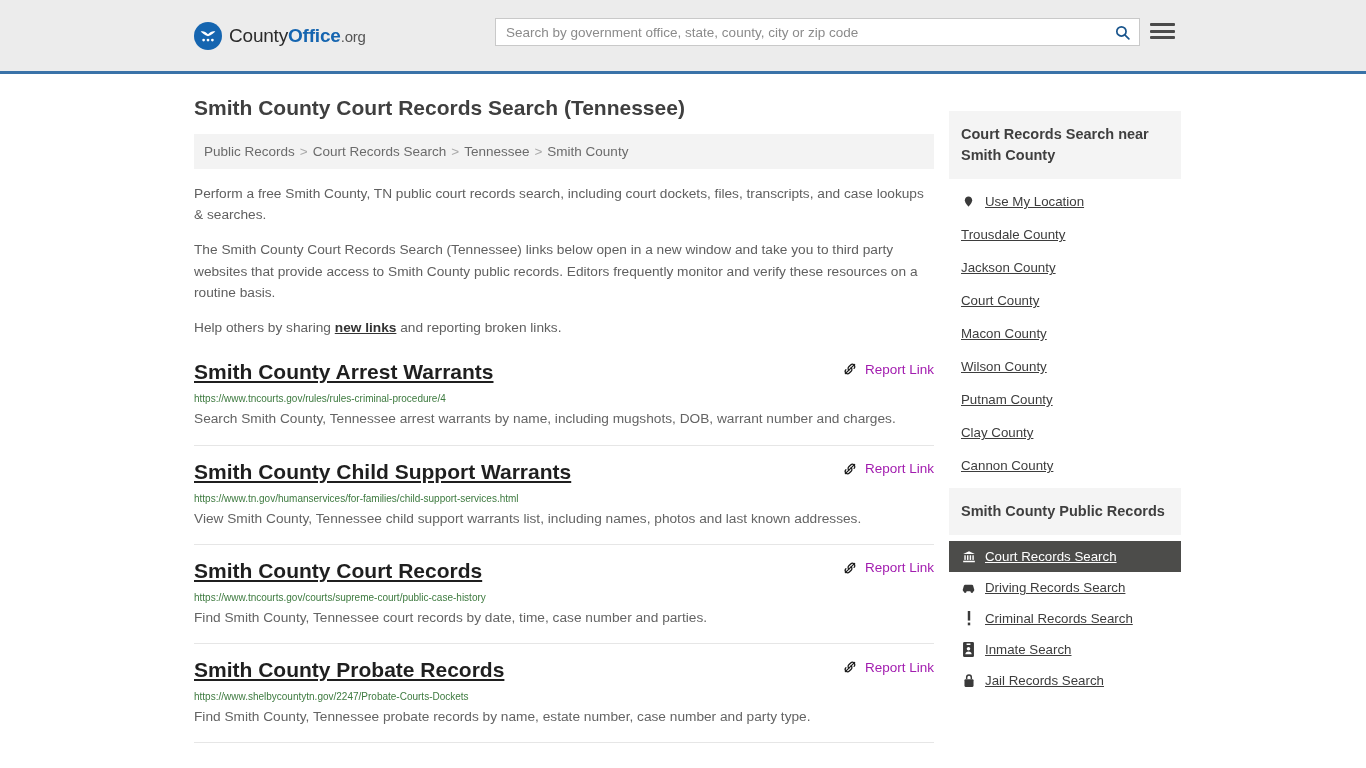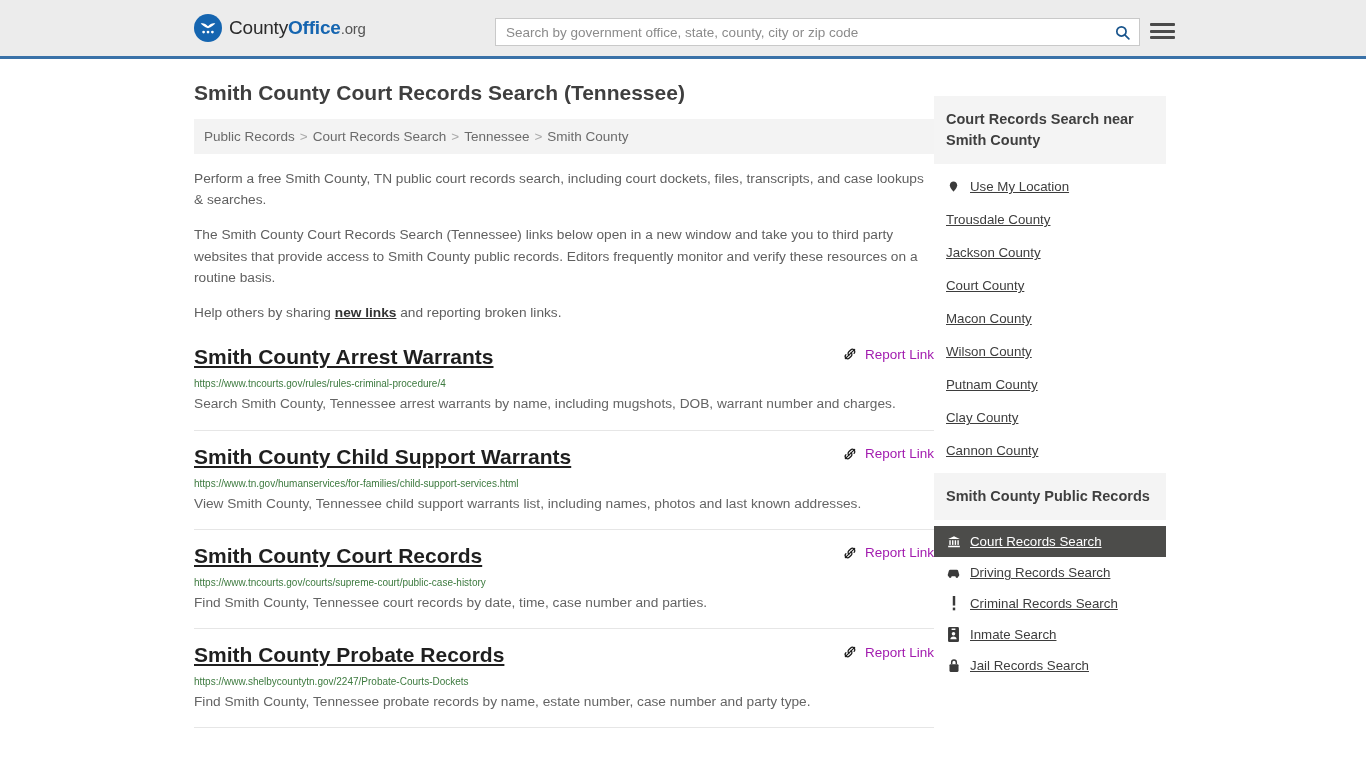--- a/index.html
+++ b/index.html
@@ -6,21 +6,21 @@
   html, body {
     margin: 0; padding: 0;
     width: 1366px; height: 768px;
     overflow: hidden;
     background: #ffffff;
     font-family: "Liberation Sans", sans-serif;
   }
 
   
   .site-header {
-    height: 59px;
+    height: 74px;
     background: #ececec;
     border-bottom: 3px solid #3a72a8;
     display: flex;
     align-items: center;
     position: relative;
   }
   .logo-wrap {
     display: flex;
     align-items: center;
     margin-left: 194px;
@@ -88,20 +88,21 @@
     display: block;
     height: 3px;
     background: #4a4a4a;
     border-radius: 1px;
   }
 
   
   .page {
     display: flex;
     padding: 0 190px 0 194px;
+    gap: 15px;
   }
   .main-col { width: 740px; flex-shrink: 0; }
   .side-col { width: 232px; flex-shrink: 0; margin-top: 37px; }
 
   h1.page-title {
     font-size: 21px;
     color: #3f3f3f;
     margin: 22px 0 14px 0;
     font-weight: bold;
   }

